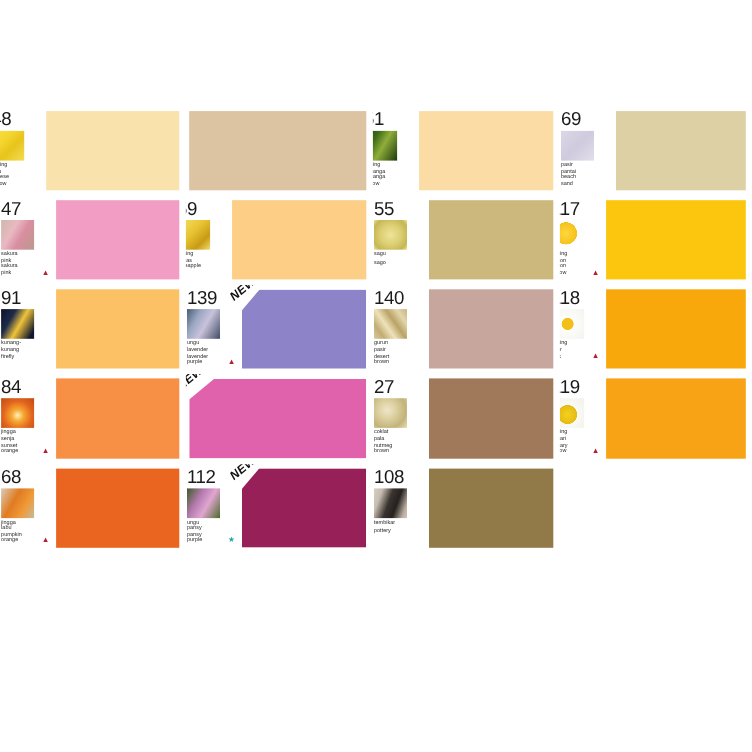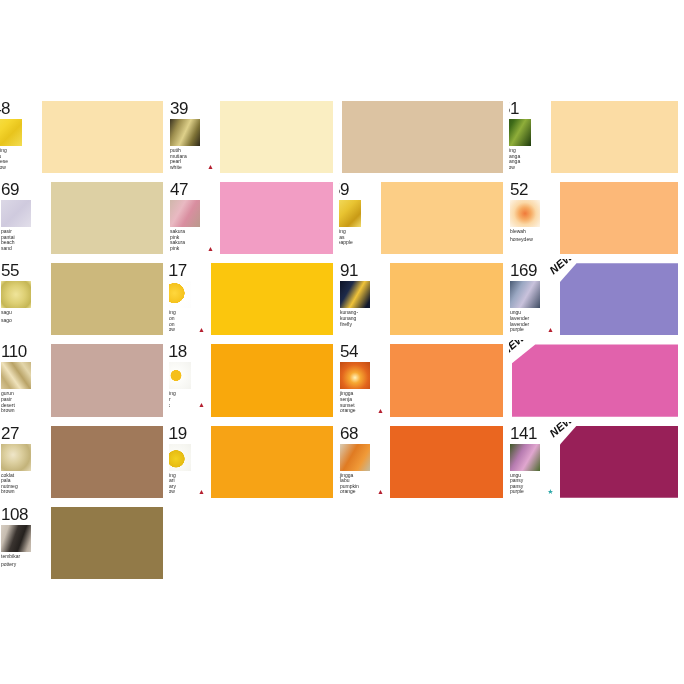--- a/index.html
+++ b/index.html
@@ -159,36 +159,20 @@
               <div class="nm-local">keju</div>
               <div class="nm-en">cheese</div>
               <div class="nm-en">yellow</div>
             </div>
           </div>
           <div class="swatchwrap">
             <div class="swatch" style="background: rgb(250, 226, 173);"></div>
           </div>
         </div>
         <div class="cell">
-          <div class="info">
-            <div class="code">39</div>
-            <div class="thumb t-pearl"></div>
-            <div class="names">
-              <div class="nm-local">putih</div>
-              <div class="nm-local">mutiara</div>
-              <div class="nm-en">pearl</div>
-              <div class="nm-en">white</div>
-              <span class="mark tri">▲</span>
-            </div>
-          </div>
-          <div class="swatchwrap">
-            <div class="swatch" style="background: rgb(250, 238, 194);"></div>
-          </div>
-        </div>
-        <div class="cell">
           <div class="swatchwrap">
             <div class="swatch" style="background: rgb(220, 195, 162);"></div>
           </div>
         </div>
         <div class="cell">
           <div class="info" style="margin-left: -9px;">
             <div class="code">51</div>
             <div class="thumb t-kenanga"></div>
             <div class="names">
               <div class="nm-local">kuning</div>
@@ -241,34 +225,20 @@
               <div class="nm-local">nenas</div>
               <div class="nm-en">pineapple</div>
             </div>
           </div>
           <div class="swatchwrap">
             <div class="swatch" style="background: rgb(252, 206, 134);"></div>
           </div>
         </div>
         <div class="cell">
           <div class="info">
-            <div class="code">52</div>
-            <div class="thumb t-honeydew"></div>
-            <div class="names">
-              <div class="nm-local">blewah</div>
-              <div class="gapline"></div>
-              <div class="nm-en">honeydew</div>
-            </div>
-          </div>
-          <div class="swatchwrap">
-            <div class="swatch" style="background: rgb(252, 184, 120);"></div>
-          </div>
-        </div>
-        <div class="cell">
-          <div class="info">
             <div class="code">55</div>
             <div class="thumb t-sago"></div>
             <div class="names">
               <div class="nm-local">sagu</div>
               <div class="gapline"></div>
               <div class="nm-en">sago</div>
             </div>
           </div>
           <div class="swatchwrap">
             <div class="swatch" style="background: rgb(204, 184, 124);"></div>
@@ -299,38 +269,38 @@
               <div class="nm-local">kunang</div>
               <div class="nm-en">firefly</div>
             </div>
           </div>
           <div class="swatchwrap">
             <div class="swatch" style="background: rgb(252, 193, 100);"></div>
           </div>
         </div>
         <div class="cell">
           <div class="info">
-            <div class="code">169</div>
+            <div class="code">139</div>
             <div class="thumb t-lavender"></div>
             <div class="names">
               <div class="nm-local">ungu</div>
               <div class="nm-local">lavender</div>
               <div class="nm-en">lavender</div>
               <div class="nm-en">purple</div>
               <span class="mark tri">▲</span>
             </div>
           </div>
           <div class="swatchwrap">
             <div class="swatch newcut" style="background: rgb(141, 131, 201);"></div>
             <div class="newbadge">NEW</div>
           </div>
         </div>
         <div class="cell">
           <div class="info">
-            <div class="code">110</div>
+            <div class="code">140</div>
             <div class="thumb t-desert"></div>
             <div class="names">
               <div class="nm-local">gurun</div>
               <div class="nm-local">pasir</div>
               <div class="nm-en">desert</div>
               <div class="nm-en">brown</div>
             </div>
           </div>
           <div class="swatchwrap">
             <div class="swatch" style="background: rgb(199, 167, 157);"></div>
@@ -346,21 +316,21 @@
               <div class="nm-en">yolk</div>
               <span class="mark tri">▲</span>
             </div>
           </div>
           <div class="swatchwrap">
             <div class="swatch" style="background: rgb(249, 168, 12);"></div>
           </div>
         </div>
         <div class="cell">
           <div class="info">
-            <div class="code">54</div>
+            <div class="code">84</div>
             <div class="thumb t-sunset"></div>
             <div class="names">
               <div class="nm-local">jingga</div>
               <div class="nm-local">senja</div>
               <div class="nm-en">sunset</div>
               <div class="nm-en">orange</div>
               <span class="mark tri">▲</span>
             </div>
           </div>
           <div class="swatchwrap">
@@ -415,21 +385,21 @@
               <div class="nm-en">orange</div>
               <span class="mark tri">▲</span>
             </div>
           </div>
           <div class="swatchwrap">
             <div class="swatch" style="background: rgb(234, 102, 32);"></div>
           </div>
         </div>
         <div class="cell">
           <div class="info">
-            <div class="code">141</div>
+            <div class="code">112</div>
             <div class="thumb t-pansy"></div>
             <div class="names">
               <div class="nm-local">ungu</div>
               <div class="nm-local">pansy</div>
               <div class="nm-en">pansy</div>
               <div class="nm-en">purple</div>
               <span class="mark star">★</span>
             </div>
           </div>
           <div class="swatchwrap">

